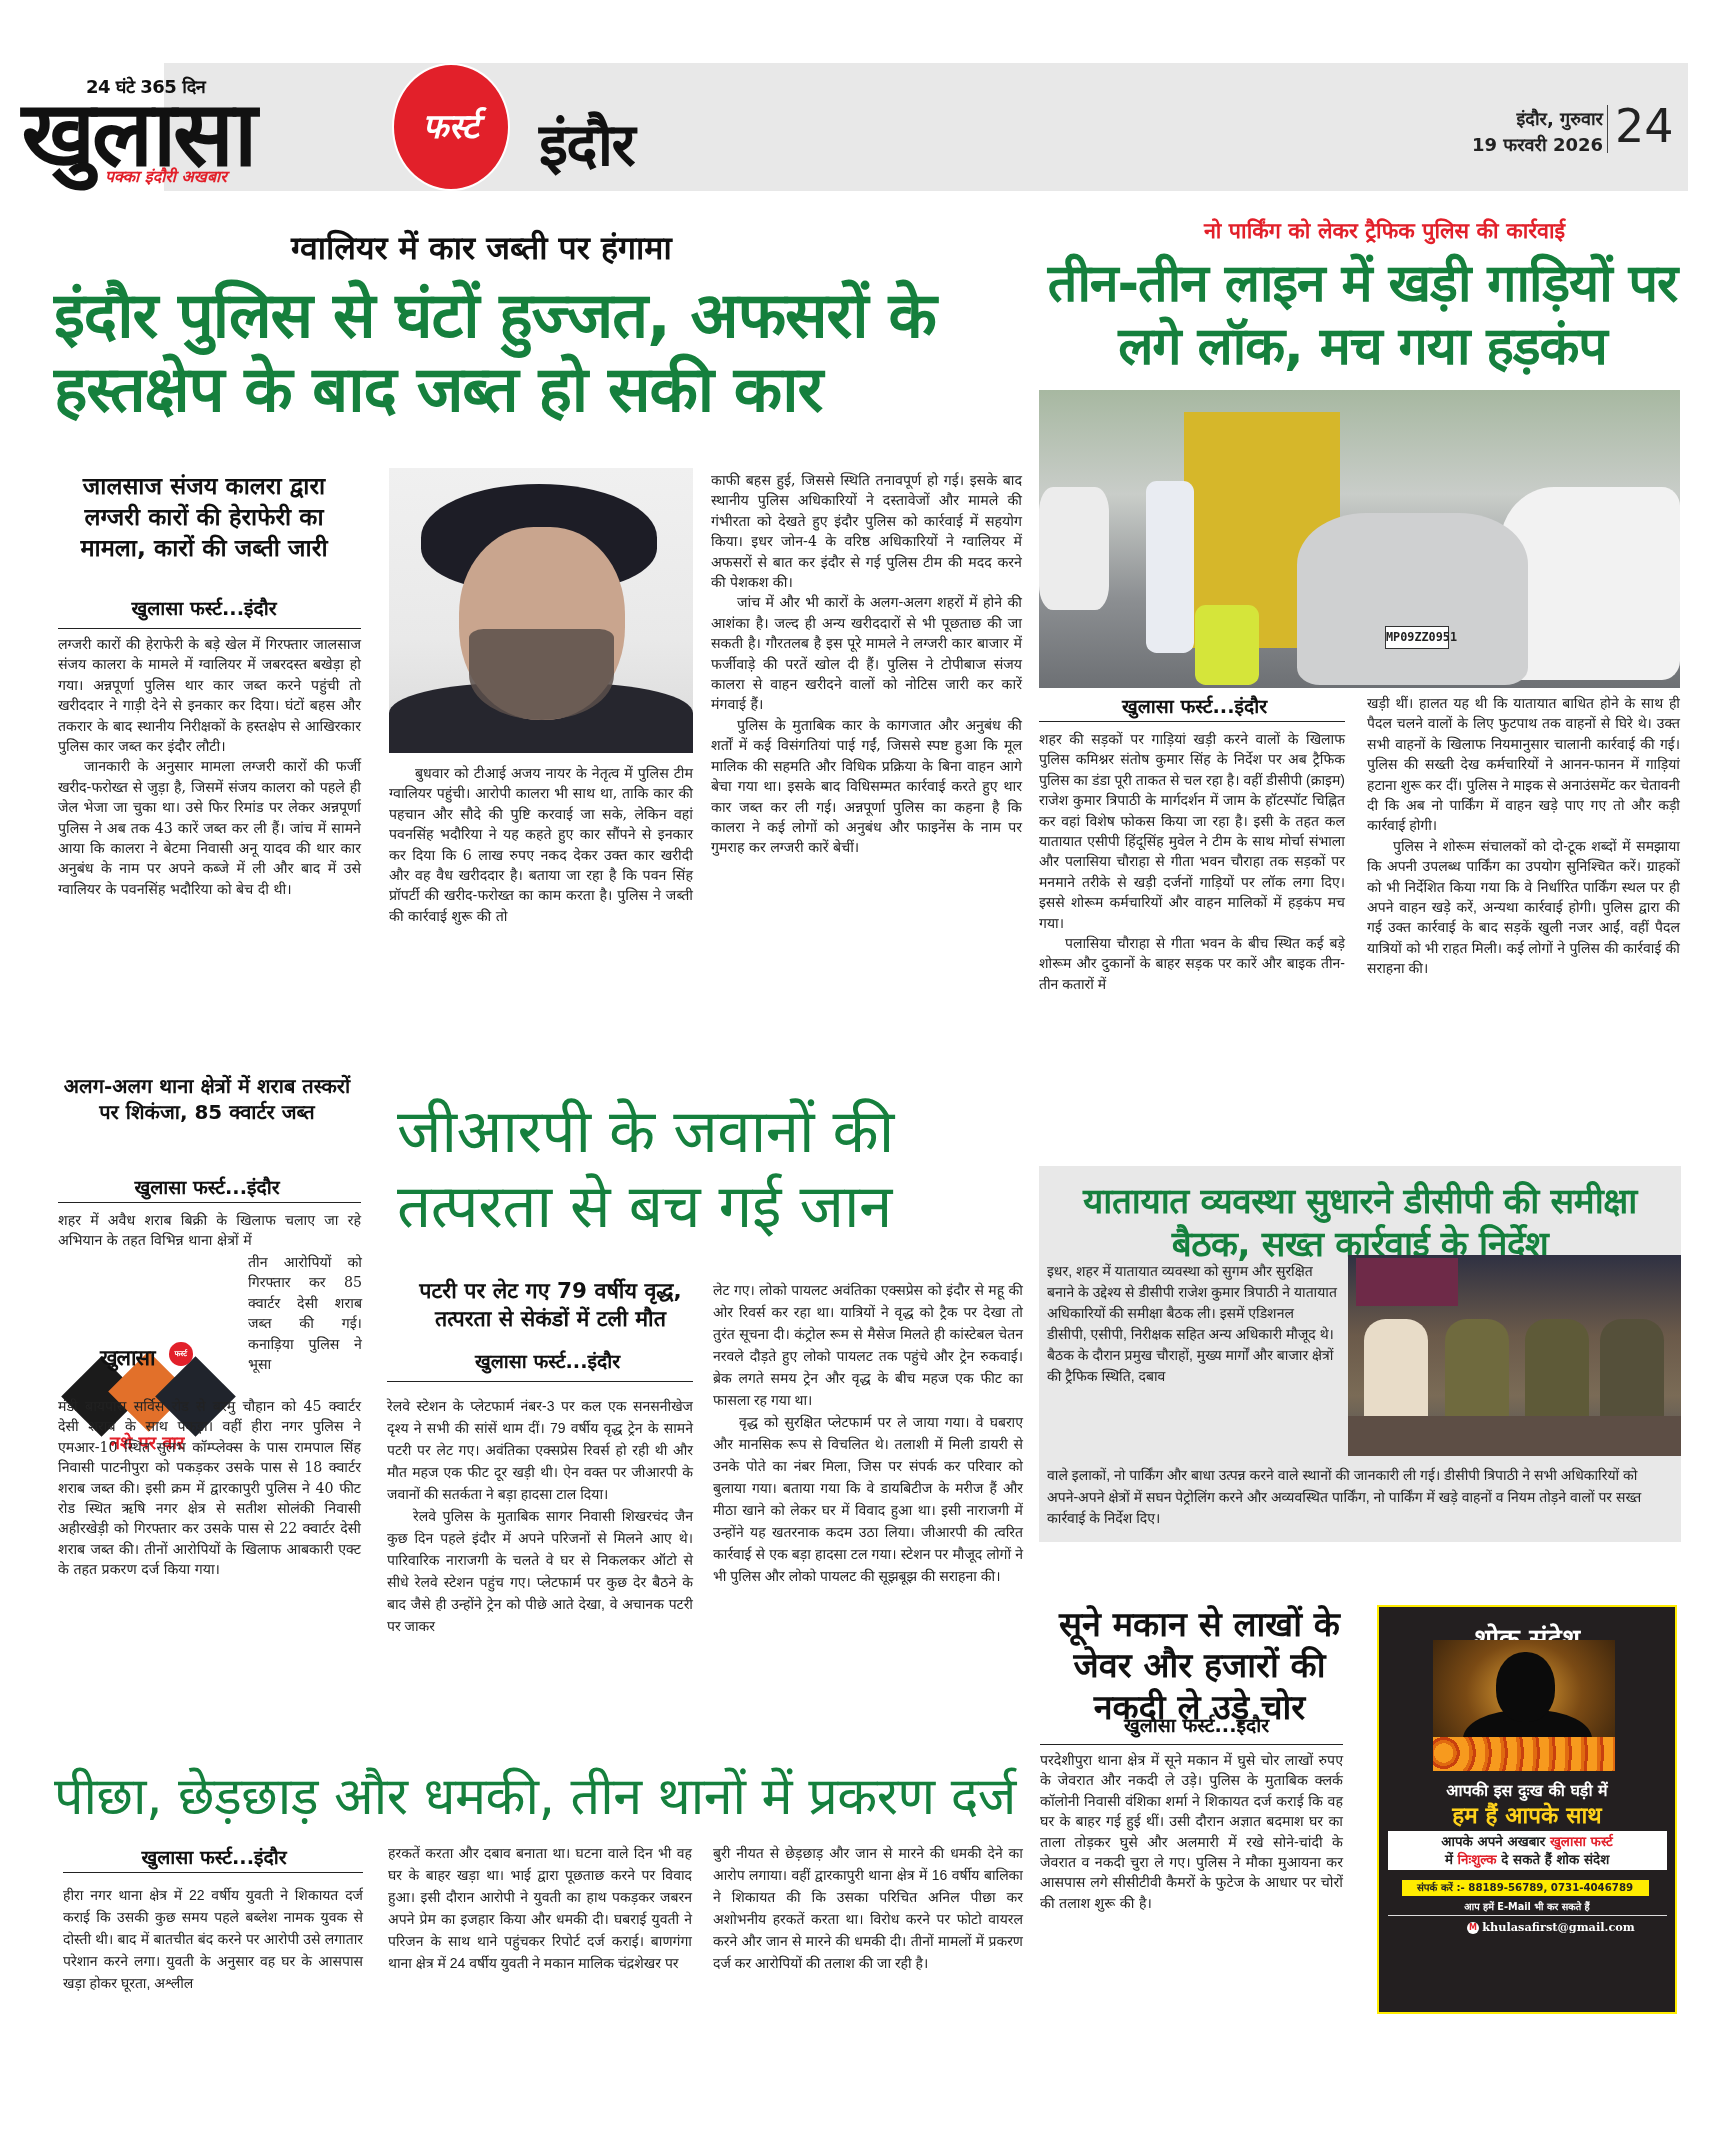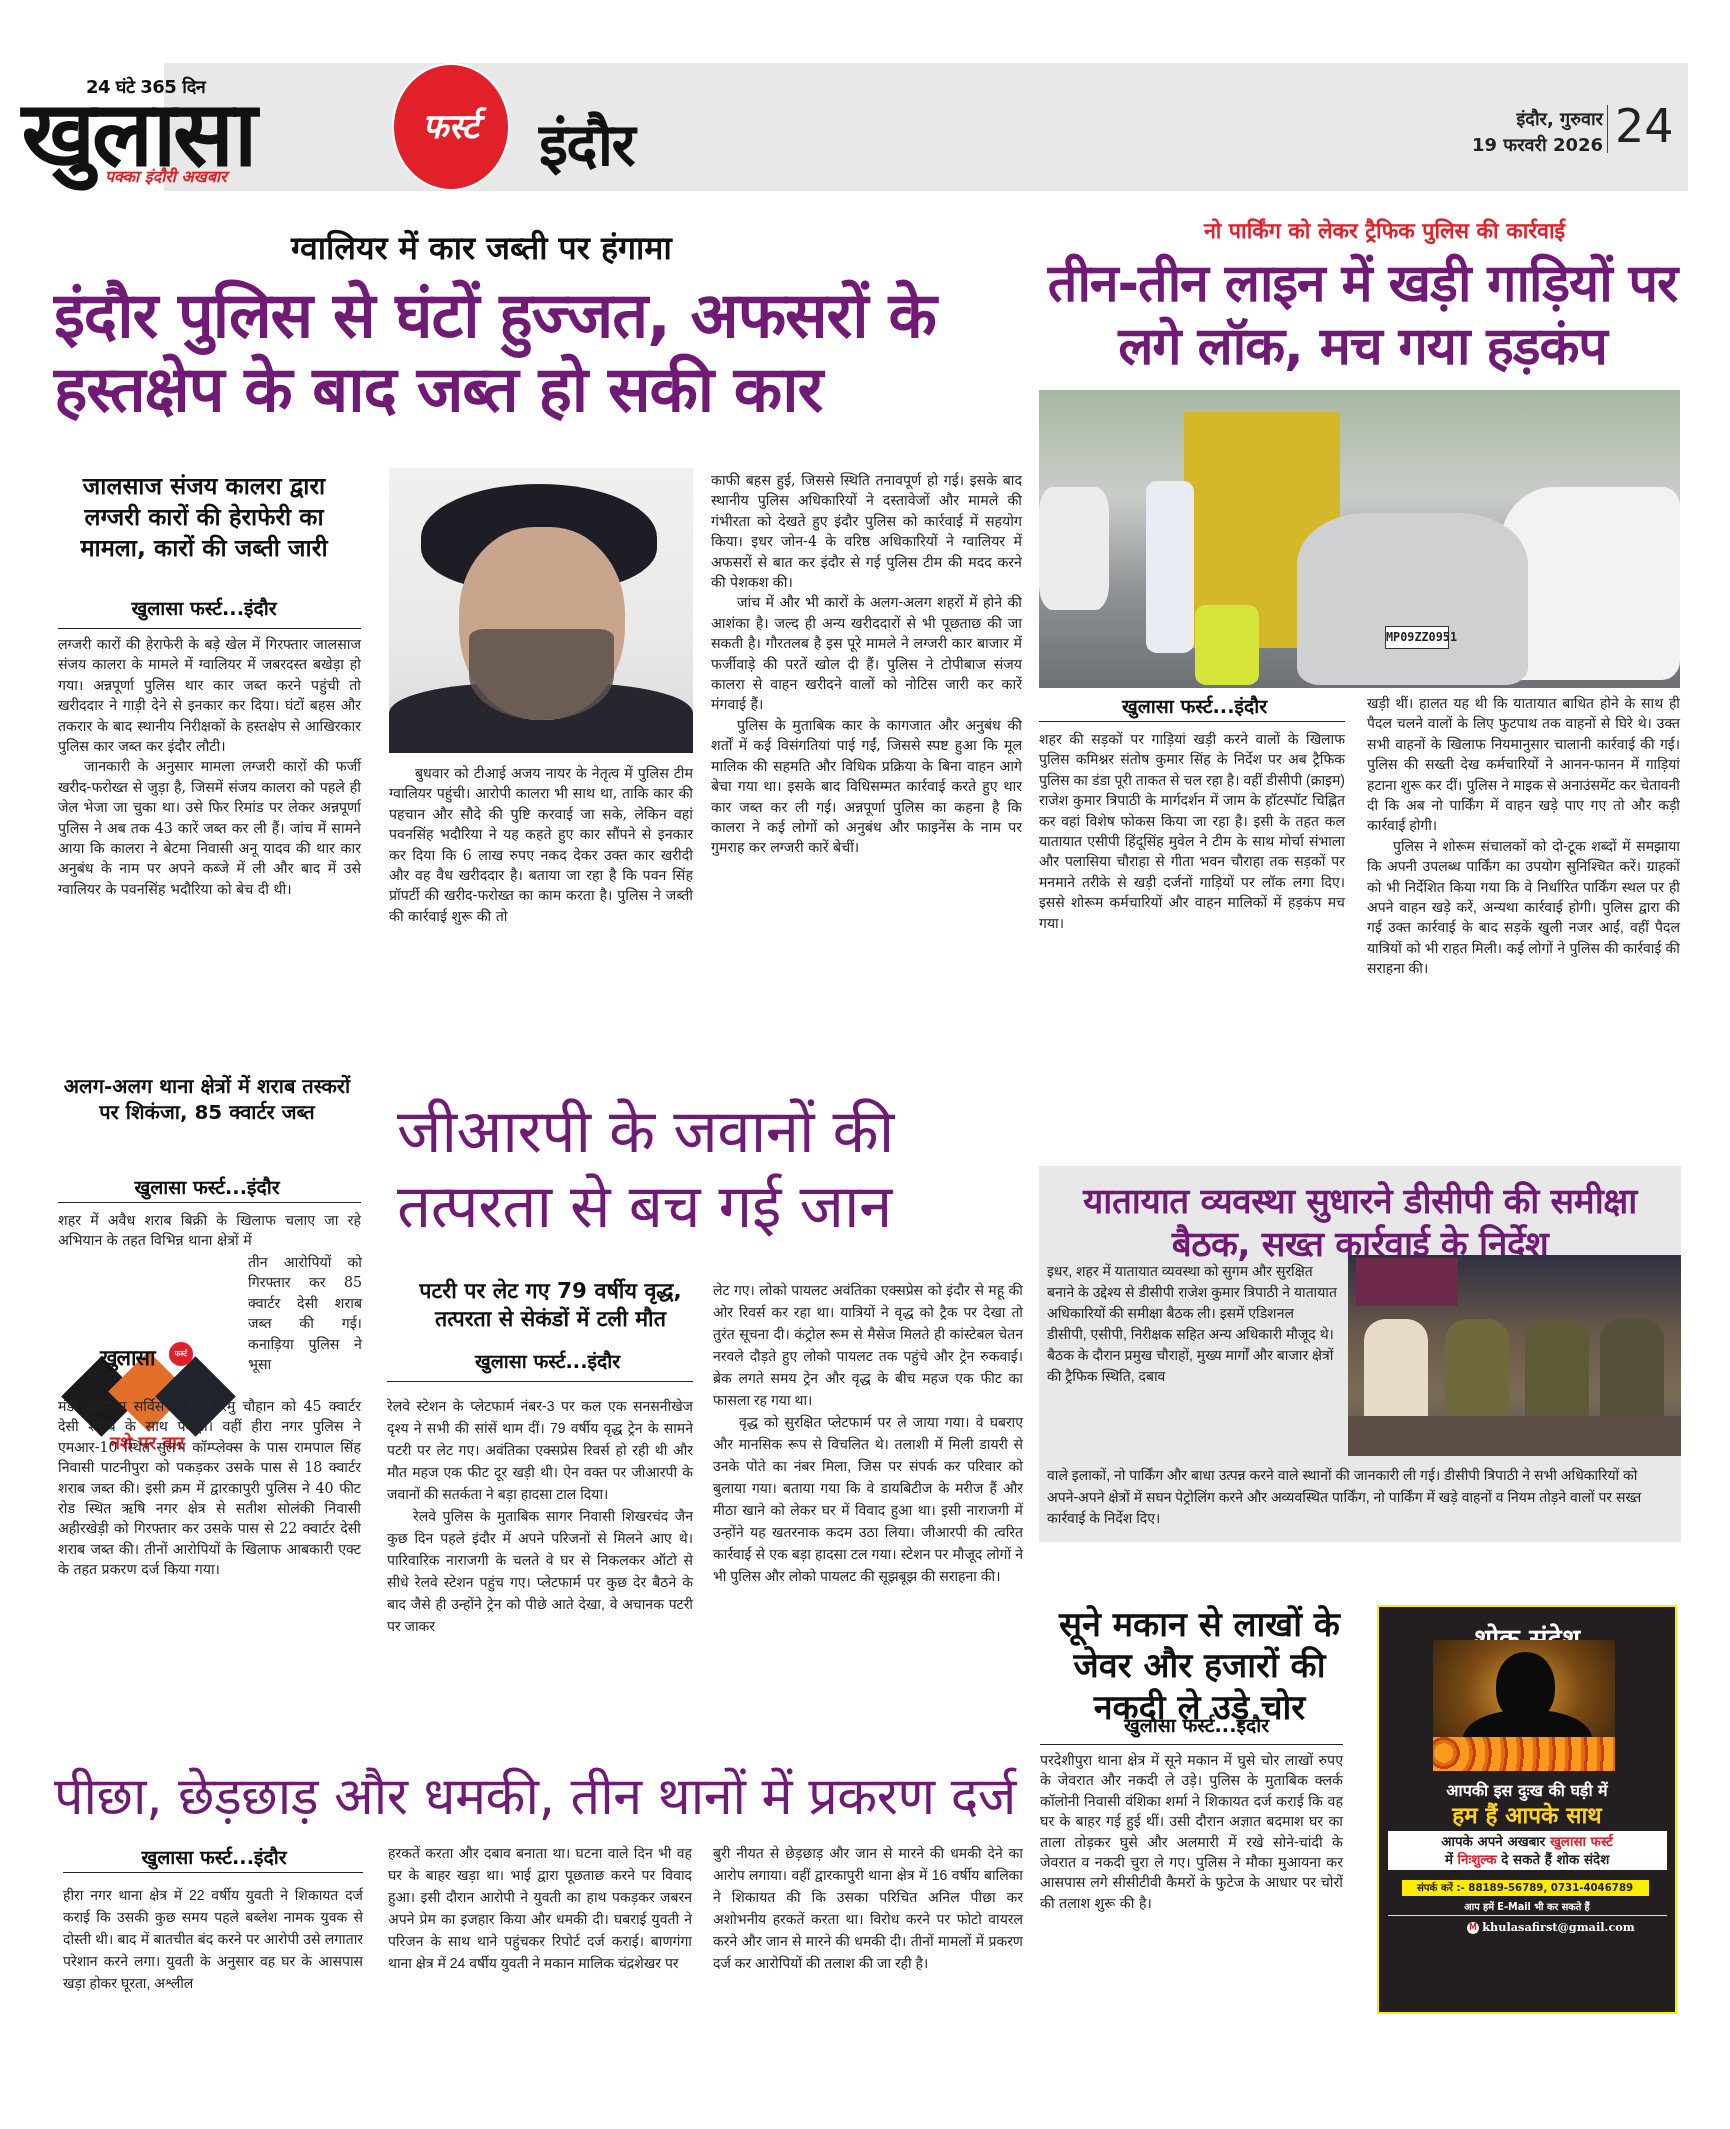--- a/index.html
+++ b/index.html
@@ -14,21 +14,21 @@
   .brand-sub { position: absolute; left: 70px; top: 165px; font-size: 16px; font-weight: bold; color: #e2202a; font-style: italic; margin-left: 35px; }
   .red-oval { position: absolute; left: 130px; top: 63px; width: 40px; height: 128px; background: #e2202a; border-radius: 50%; border: 2.7px solid #fff; }
   .red-oval-text { position: absolute; left: 131px; top: 99px; width: 39px; text-align: center; color: #fff; font-size: 21.5px; font-weight: bold; font-style: italic; }
   .city-title { position: absolute; left: 182px; top: 102px; font-size: 59px; font-weight: bold; color: #111; letter-spacing: -1.6px; }
   .date-block { position: absolute; right: 102px; top: 106px; text-align: right; font-size: 18px; font-weight: bold; line-height: 1.45; color: #222; }
   .date-sep { position: absolute; left: 1628px; top: 105px; width: 1.1px; height: 48px; background: #444; }
   .page-num { position: absolute; left: 1634px; top: 103px; font-size: 46px; color: #222; font-weight: normal; line-height: 1; }
 
   
   .kicker, .headline, .subhead, .byline, .body-text, .cap { position: absolute; }
-  .headline { font-weight: bold; color: #701a75; line-height: 1.22; letter-spacing: -1.1px; }
+  .headline { font-weight: bold; color: #15803d; line-height: 1.22; letter-spacing: -1.1px; }
   .subhead { font-weight: bold; color: #111; text-align: center; line-height: 1.32; }
   .byline { font-weight: bold; font-size: 19.3px; color: #111; text-align: center; }
   .rule { position: absolute; height: 1.1px; background: #222; }
   .body-text { font-family: "DejaVu Serif", "Liberation Serif", serif; font-size: 14.2px; line-height: 20.4px; text-align: justify; color: #222; }
   .body-text p { text-indent: 0; }
   .body-text p.ind { text-indent: 26px; }
   .photo { position: absolute; overflow: hidden; }
 
   
   .lead-kicker { position: absolute; left: 279px; top: 225px; font-size: 32px; font-weight: bold; color: #111; margin-left: 12px; }
@@ -147,20 +147,21 @@
       <div class="car-main"></div>
       <div class="worker"></div>
     <div class="plate">MP09ZZ0951</div>
   </div>
 
   <div class="byline" style="left:1039px;top:692px;width:311px;">खुलासा फर्स्ट...इंदौर</div>
   <div class="rule" style="left:1039px;top:721px;width:306px;"></div>
 
   <div class="body-text" style="left:1039px;top:729px;width:306px;font-family:'Liberation Sans',sans-serif;font-size:14px;">
     <p>शहर की सड़कों पर गाड़ियां खड़ी करने वालों के खिलाफ पुलिस कमिश्नर संतोष कुमार सिंह के निर्देश पर अब ट्रैफिक पुलिस का डंडा पूरी ताकत से चल रहा है। वहीं डीसीपी (क्राइम) राजेश कुमार त्रिपाठी के मार्गदर्शन में जाम के हॉटस्पॉट चिह्नित कर वहां विशेष फोकस किया जा रहा है। इसी के तहत कल यातायात एसीपी हिंदूसिंह मुवेल ने टीम के साथ मोर्चा संभाला और पलासिया चौराहा से गीता भवन चौराहा तक सड़कों पर मनमाने तरीके से खड़ी दर्जनों गाड़ियों पर लॉक लगा दिए। इससे शोरूम कर्मचारियों और वाहन मालिकों में हड़कंप मच गया।</p>
+    <p class="ind">पलासिया चौराहा से गीता भवन के बीच स्थित कई बड़े शोरूम और दुकानों के बाहर सड़क पर कारें और बाइक तीन-तीन कतारों में</p>
   </div>
   <div class="body-text" style="left:1367px;top:693px;width:313px;font-family:'Liberation Sans',sans-serif;font-size:14px;">
     <p>खड़ी थीं। हालत यह थी कि यातायात बाधित होने के साथ ही पैदल चलने वालों के लिए फुटपाथ तक वाहनों से घिरे थे। उक्त सभी वाहनों के खिलाफ नियमानुसार चालानी कार्रवाई की गई। पुलिस की सख्ती देख कर्मचारियों ने आनन-फानन में गाड़ियां हटाना शुरू कर दीं। पुलिस ने माइक से अनाउंसमेंट कर चेतावनी दी कि अब नो पार्किंग में वाहन खड़े पाए गए तो और कड़ी कार्रवाई होगी।</p>
     <p class="ind">पुलिस ने शोरूम संचालकों को दो-टूक शब्दों में समझाया कि अपनी उपलब्ध पार्किंग का उपयोग सुनिश्चित करें। ग्राहकों को भी निर्देशित किया गया कि वे निर्धारित पार्किंग स्थल पर ही अपने वाहन खड़े करें, अन्यथा कार्रवाई होगी। पुलिस द्वारा की गई उक्त कार्रवाई के बाद सड़कें खुली नजर आईं, वहीं पैदल यात्रियों को भी राहत मिली। कई लोगों ने पुलिस की कार्रवाई की सराहना की।</p>
   </div>
 </section>
 
 <section>
   <h2 class="subhead" style="left:54px;top:1073px;width:306px;font-size:20px;">अलग-अलग थाना क्षेत्रों में शराब तस्करों पर शिकंजा, 85 क्वार्टर जब्त</h2>
   <div class="byline" style="left:54px;top:1173px;width:306px;">खुलासा फर्स्ट...इंदौर</div>

